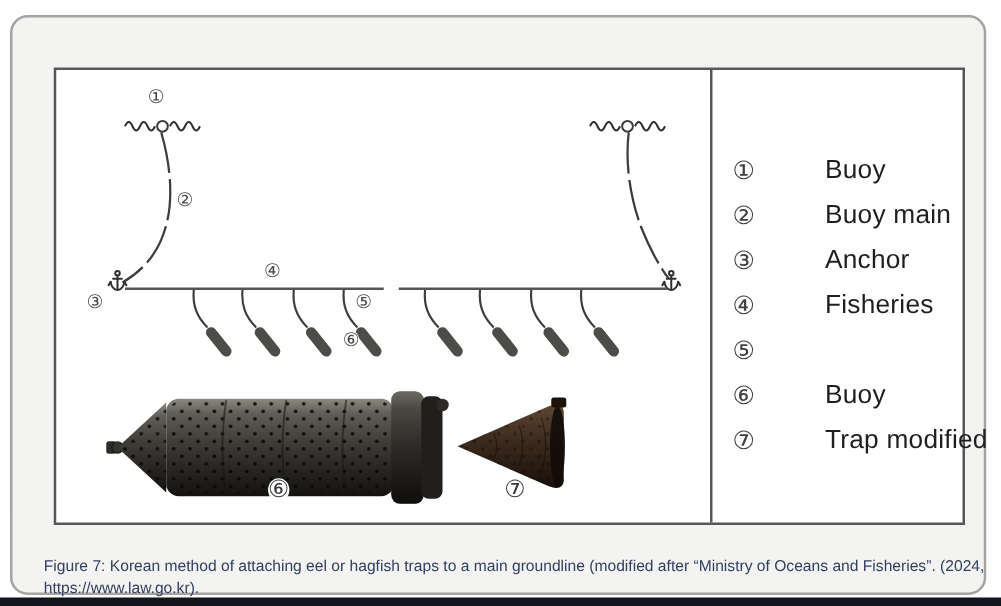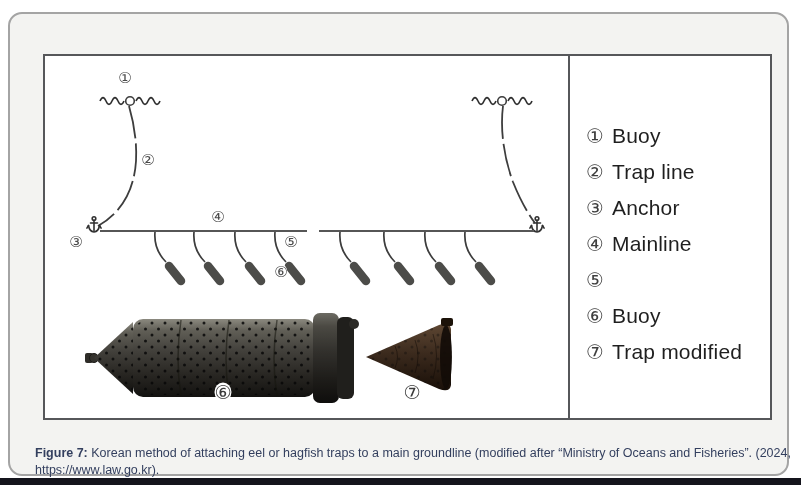--- a/index.html
+++ b/index.html
@@ -32,29 +32,29 @@
   .legend {
     position:absolute; left:576px; top:104px; list-style:none; z-index:4;
   }
   .legend li {
     height:36px; display:flex; align-items:center; gap:8px; white-space:nowrap;
   }
   .lg-num {
     font-family:"DejaVu Sans",sans-serif; font-size:20px; color:#3f3f3f; line-height:1;
   }
   .lg-label {
-    font-size:21px; color:#1f1f1f; letter-spacing:0.2px;
+    font-size:21px; color:#1f1f1f; letter-spacing:0.2px;margin-left:48px;
   }
 
   .caption {
     position:absolute; left:25px; top:431px; width:770px;
     font-size:12.5px; line-height:16.5px; color:#333f5e;
   }
   .cap-line { display:block; white-space:nowrap; }
-  .cap-bold { font-weight:bold; }
+  .cap-bold { font-weight:normal; }
 
   .footer-bar {
     position:absolute; left:0; top:478px; width:801px; height:7px;
     background:#14141c;
   }
 </style>
 </head>
 <body>
 
 <div class="root">
@@ -167,29 +167,29 @@
     <div class="marker lg" style="left:213px;top:378px">⑥</div>
     <div class="marker lg" style="left:402px;top:378px">⑦</div>
 
     <ul class="legend">
       <li>
         <span class="lg-num">①</span>
         <span class="lg-label">Buoy</span>
       </li>
       <li>
         <span class="lg-num">②</span>
-        <span class="lg-label">Trap line</span>
+        <span class="lg-label">Buoy main</span>
       </li>
       <li>
         <span class="lg-num">③</span>
         <span class="lg-label">Anchor</span>
       </li>
       <li>
         <span class="lg-num">④</span>
-        <span class="lg-label">Mainline</span>
+        <span class="lg-label">Fisheries</span>
       </li>
       <li>
         <span class="lg-num">⑤</span>
       </li>
       <li>
         <span class="lg-num">⑥</span>
         <span class="lg-label">Buoy</span>
       </li>
       <li>
         <span class="lg-num">⑦</span>

